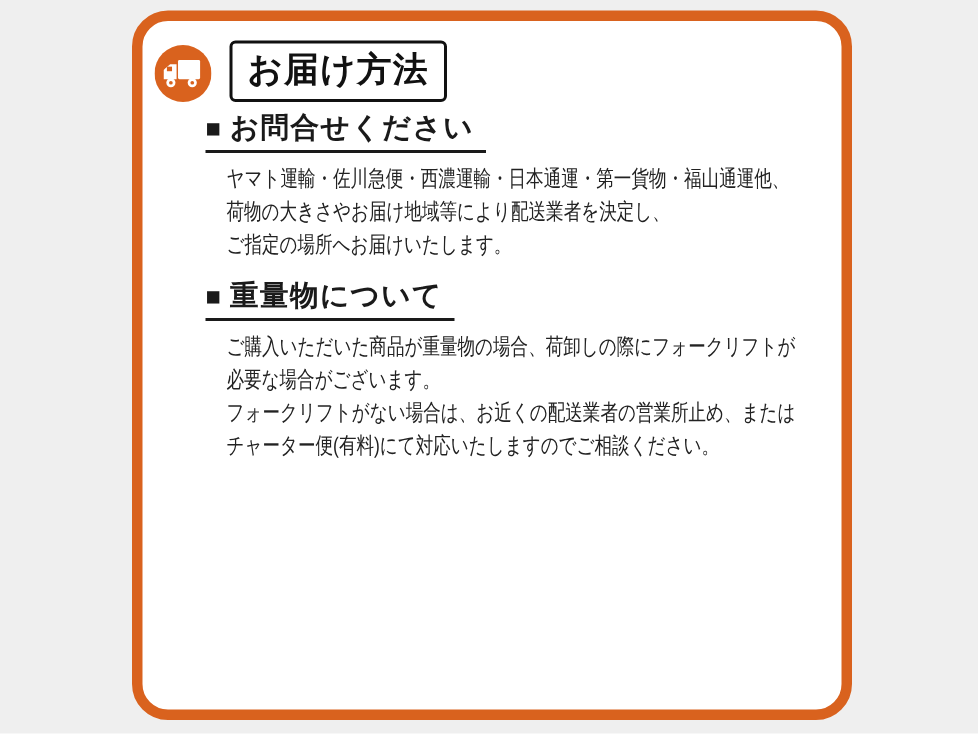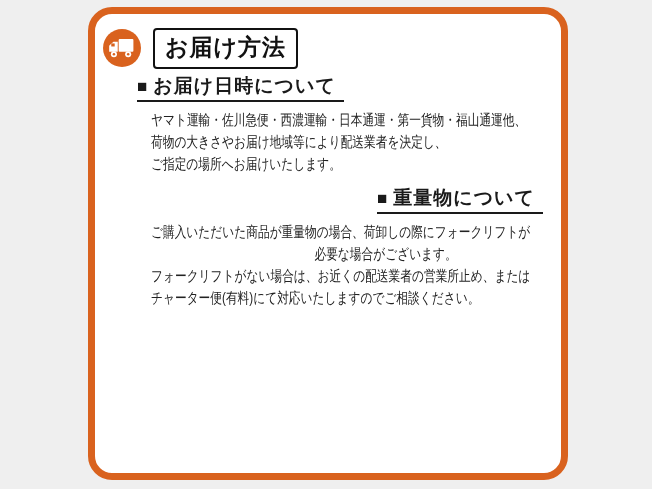--- a/index.html
+++ b/index.html
@@ -22,21 +22,21 @@
     width: 480px;
     height: 473px;
     box-sizing: border-box;
     background: #ffffff;
     border: 7px solid #d9621e;
     border-radius: 24px;
     padding: 8px 0 0 0;
   }
   .header {
     display: flex;
-    align-items: center;
+    align-items: flex-end;
     margin: 6px 0 0 8px;
     height: 40px;
   }
   .icon-circle {
     width: 38px;
     height: 38px;
     flex: 0 0 38px;
     display: inline-block;
   }
   .title-box {
@@ -74,21 +74,21 @@
     margin: 7px 0 0 14px;
     font-size: 15px;
     line-height: 22px;
     transform: scaleX(0.78);
     transform-origin: left top;
     white-space: nowrap;
     letter-spacing: 0px;
     color: #222222;
   }
   .sec-1 { margin-top: 8px; }
-  .sec-2 { margin-top: 13px; text-align: right; }
+  .sec-2 { margin-top: 13px; }
   .sec-3 { margin-top: 17px; }
 </style>
 </head>
 <body>
 
 <div class="panel">
 
   <div class="header">
     <span class="icon-circle">
       <svg viewBox="0 0 40 40" width="38" height="38" aria-hidden="true">
@@ -100,21 +100,21 @@
         <circle cx="11.5" cy="26.5" r="1.3" fill="#d9621e"></circle>
         <circle cx="26.5" cy="26.5" r="3.2" fill="#ffffff"></circle>
         <circle cx="26.5" cy="26.5" r="1.3" fill="#d9621e"></circle>
       </svg>
     </span>
     <span class="title-box">お届け方法</span>
   </div>
 
   <div class="section sec-1">
     <div class="section-heading">
-      <span class="bullet">■</span><span>お届け日時について</span>
+      <span class="bullet">■</span><span>お問合せください</span>
     </div>
     <div class="section-body">
       <div>ヤマト運輸・佐川急便・西濃運輸・日本通運・第一貨物・福山通運他、</div>
       <div>荷物の大きさやお届け地域等により配送業者を決定し、</div>
       <div>ご指定の場所へお届けいたします。</div>
     </div>
   </div>
 
   <div class="section sec-2">
     <div class="section-heading">

